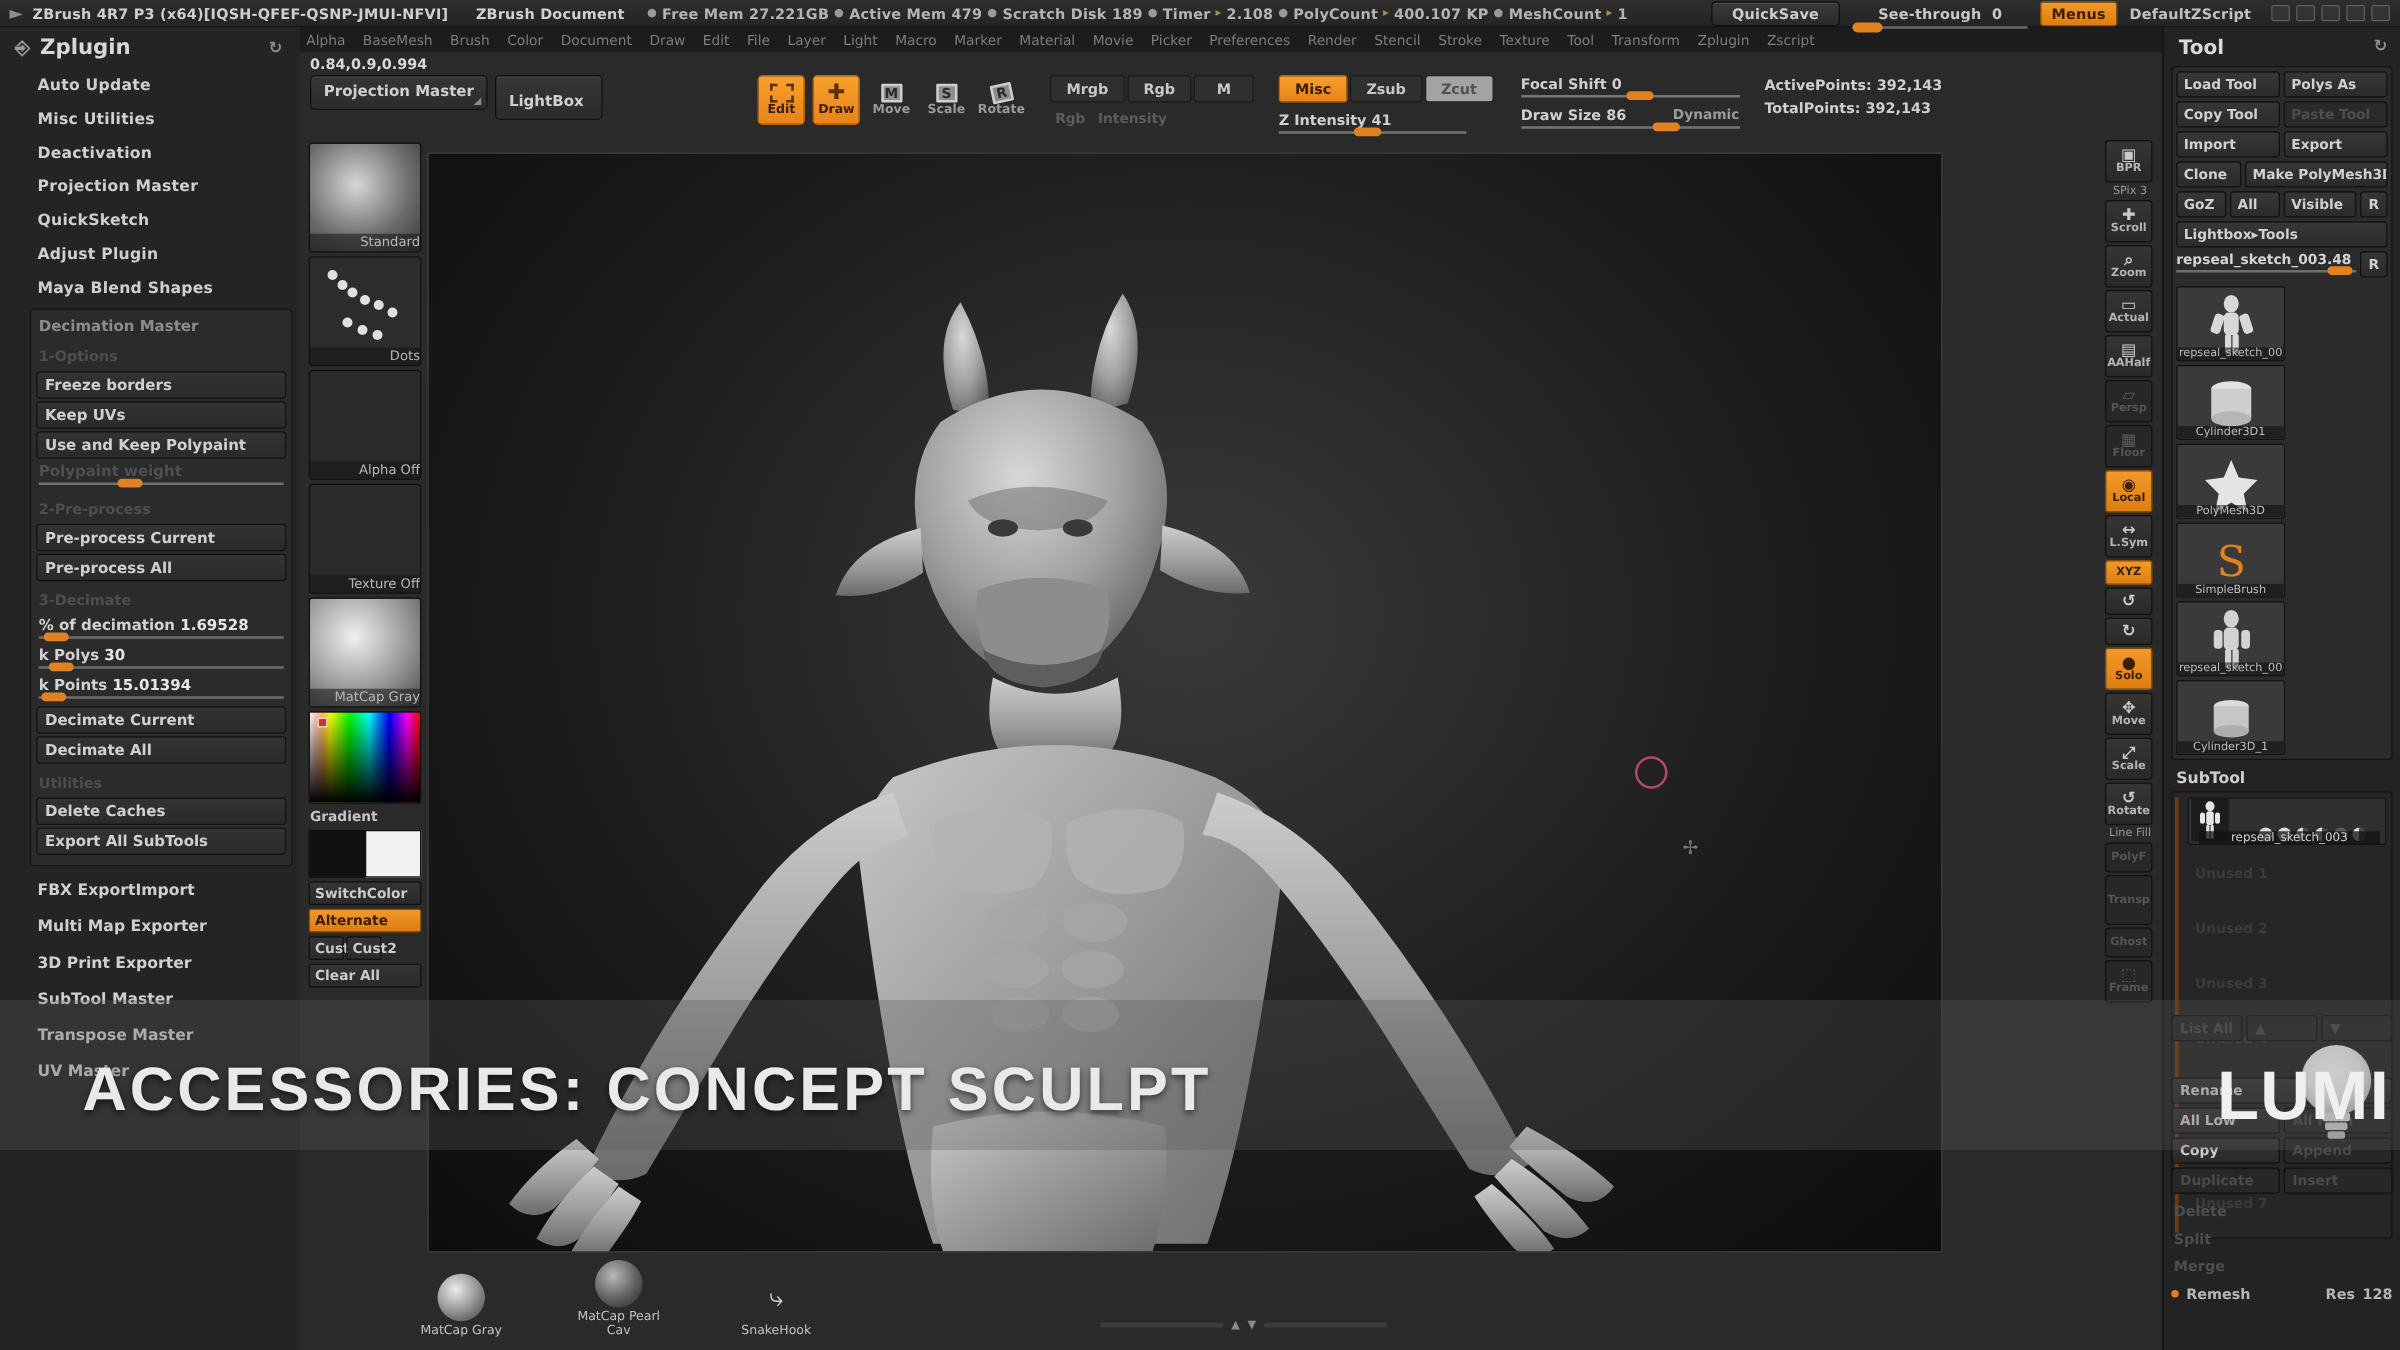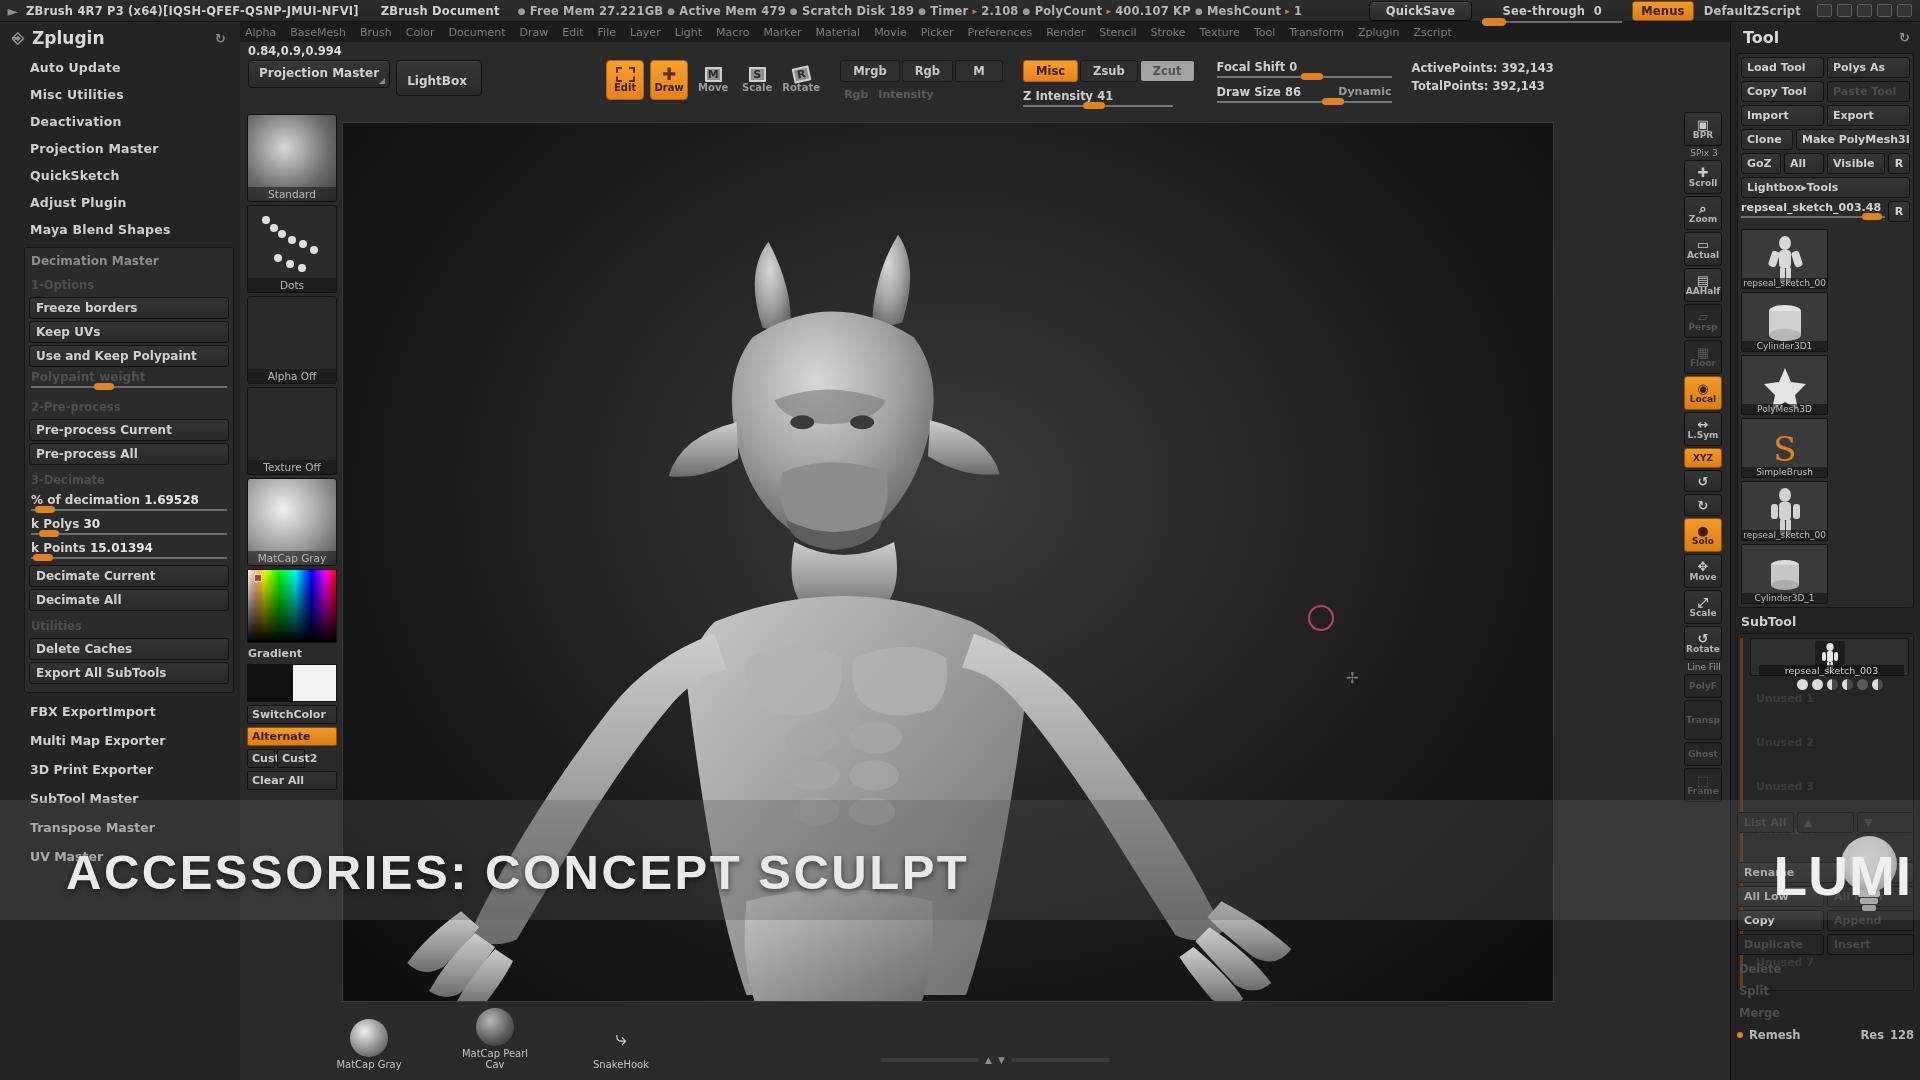--- a/index.html
+++ b/index.html
@@ -171,21 +171,21 @@
 
   
   .leftstrip { position: absolute; left: 247px; top: 114px; width: 92px; }
   .brush-tile {
     width: 90px; height: 88px; margin-bottom: 3px;
     border: 1px solid #111; border-radius: 3px;
     position: relative; overflow: hidden;
     background: #3b3b3b;
   }
   .brush-tile .tile-lab {
-    position: absolute; bottom: 0; left: 0; right: 0; text-align: center;
+    position: absolute; bottom: 0; left: 0; right: 0; text-align: right;
     font-size: 10.5px; color: #b8b8b8; background: rgba(20,20,20,.55); padding: 1px 0;
   }
   .tile-standard { background: radial-gradient(circle at 42% 38%, #d7d7d7, #6a6a6a 60%, #3a3a3a); }
   .tile-dots { background: #2c2c2c; }
   .tile-alpha { background: #2a2a2a; }
   .tile-texture { background: #2a2a2a; }
   .tile-matcap { background: radial-gradient(circle at 40% 35%, #f0f0f0, #9a9a9a 55%, #4a4a4a); }
   .colorpicker {
     width: 90px; height: 74px; border: 1px solid #111; margin-bottom: 2px; position: relative;
     background:
@@ -254,23 +254,23 @@
   }
   .tt .ttl {
     position: absolute; bottom: 0; left: 0; right: 0; text-align: center;
     font-size: 9px; color: #bdbdbd; background: rgba(15,15,15,.6);
   }
 
   .sub-header { font-size: 12.5px; color: #d0d0d0; font-weight: bold; padding: 6px 0 4px 10px; }
   .subtool-box { margin: 0 6px; border: 1px solid #141414; background: #262626; border-radius: 3px; padding: 4px; position: relative; }
   .subtool-scroll { position: absolute; left: 2px; top: 4px; bottom: 4px; width: 3px; background: #6b3a14; }
   .subtool-item {
-    display: flex; align-items: center; gap: 4px; margin-left: 8px;
+    display: flex; align-items: flex-end; gap: 4px; margin-left: 8px;
     border: 1px solid #151515; border-radius: 2px; background: #2f2f2f; padding: 2px;
-    position: relative; height: 38px; margin-bottom: 2px; flex-direction: column;
+    position: relative; height: 38px; margin-bottom: 2px;
   }
   .subtool-item .st-thumb { width: 30px; height: 34px; background: #1d1d1d; position: relative; }
   .subtool-item .st-eyes { display: flex; gap: 4px; align-items: center; margin-left: 20px; }
   .eye { width: 11px; height: 11px; border-radius: 50%; background: #dcdcdc; }
   .eye.half { background: linear-gradient(90deg, #dcdcdc 50%, #4a4a4a 50%); }
   .eye.dim { background: #5a5a5a; }
   .subtool-name {
     position: absolute; left: 8px; right: 4px; bottom: -1px;
     text-align: center; font-size: 9.5px; color: #cecece; background: rgba(18,18,18,.75);
   }

